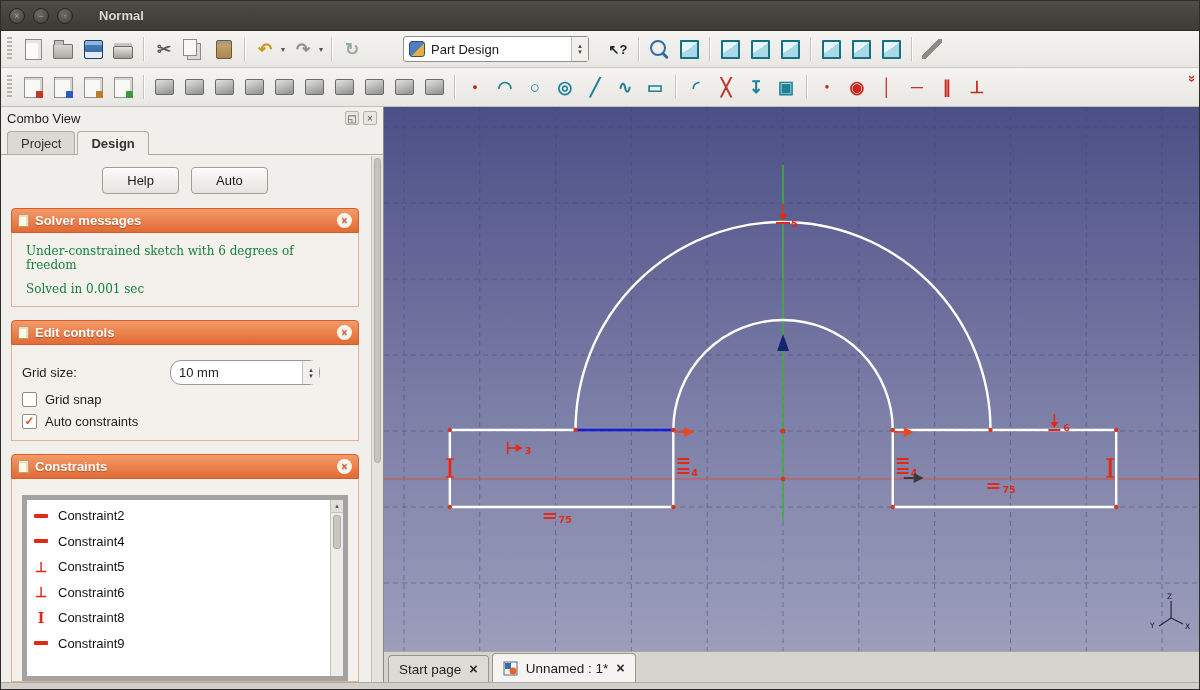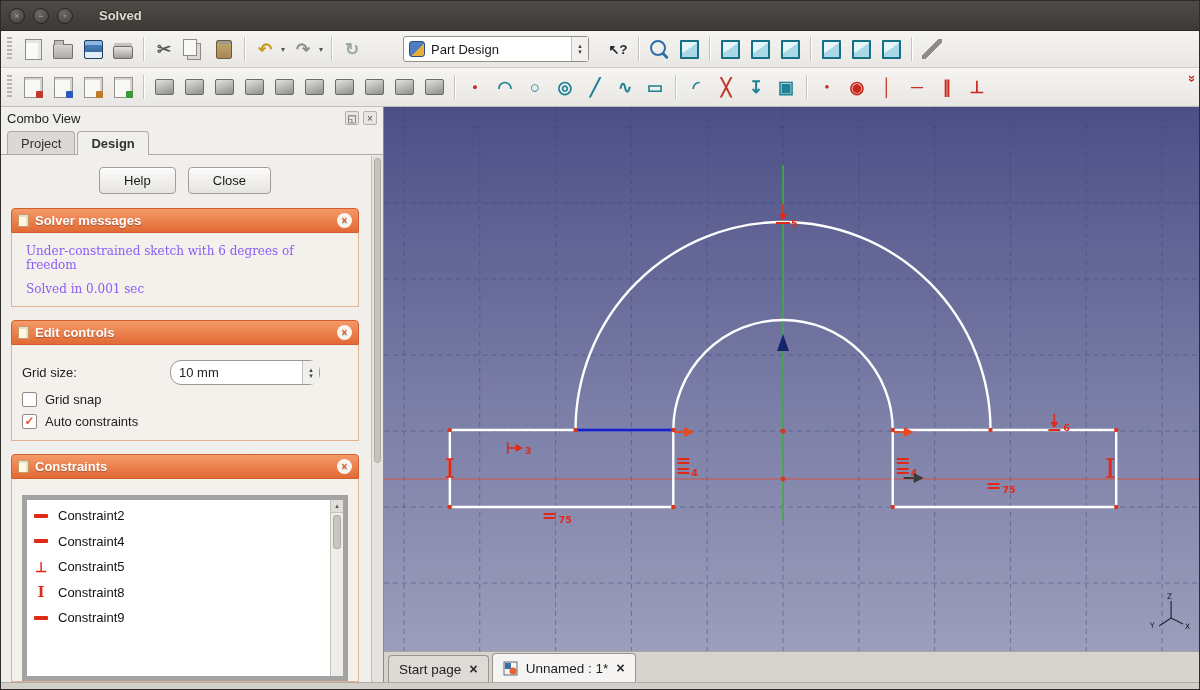--- a/index.html
+++ b/index.html
@@ -93,21 +93,21 @@
   .btn{padding:5px 24px;font-size:13px;color:#1A1A1A;background:linear-gradient(#FCFBFA,#E6E4E0);
        border:1px solid #A19D97;border-radius:4px;box-shadow:inset 0 1px 0 #FFF;}
   .sect{margin-bottom:13px;display:flex;flex-direction:column;}
   .sect-h{height:25px;flex:0 0 25px;display:flex;align-items:center;gap:6px;padding:4px 6px;border-radius:4px 4px 0 0;
           background:linear-gradient(var(--header-orange-top),var(--header-orange-bottom));
           border:1px solid #D05F2C;color:#FFF;font-weight:bold;font-size:13px;text-shadow:0 1px 1px rgba(0,0,0,.3);}
   .sect-h .pg{width:11px;height:13px;background:#FFF8E4;border:1px solid #C89A6A;box-shadow:inset -2px 2px 0 #EADFC2;}
   .collapse{margin-left:auto;width:15px;height:15px;border-radius:50%;background:#F8F4EE;color:#D86030;
             font-size:10px;line-height:15px;text-align:center;font-weight:bold;}
   .sect-b{background:#F4F1EC;border:1px solid #E3B291;border-top:none;padding:8px 10px;}
-  .solver-line{font-family:"DejaVu Serif",serif;font-size:12px;color:#8b5cf6;margin:3px 0 10px 4px;}
+  .solver-line{font-family:"DejaVu Serif",serif;font-size:12px;color:#15803d;margin:3px 0 10px 4px;}
   .row{display:flex;align-items:center;margin:7px 0;}
   .row .lbl{width:148px;}
   .spin{width:150px;height:25px;background:#FFF;border:1px solid #9B9791;border-radius:11px;
         display:flex;align-items:center;padding-left:8px;font-size:13px;}
   .spin .arrows{margin-left:auto;width:17px;align-self:stretch;border-left:1px solid #C5C1BB;
         display:flex;flex-direction:column;align-items:center;justify-content:center;
         font-size:7px;line-height:6px;color:#444;background:#F2F0ED;}
   .cb{width:15px;height:15px;background:#FFF;border:1px solid #8E8A84;border-radius:2px;margin-right:8px;
       font-size:12px;line-height:13px;text-align:center;font-weight:bold;color:var(--check-orange);}
   .sect-constraints{flex:1;min-height:0;margin-bottom:0;}
@@ -146,21 +146,21 @@
 </style>
 </head>
 <body>
 
 <div class="window">
 
   <div class="titlebar">
     <span class="winbtn">×</span>
     <span class="winbtn">−</span>
     <span class="winbtn">▫</span>
-    <span class="title">Solved</span>
+    <span class="title">Normal</span>
   </div>
 
   <div class="toolbar" id="toolbar1">
     <span class="tb-handle"></span>
     <span id="tb1a" style="display:flex;align-items:center;">
         <span class="ic ic-page"></span>
         <span class="ic ic-folder"></span>
         <span class="ic ic-disk"></span>
         <span class="ic ic-printer"></span>
         <span class="tb-sep"></span>
@@ -254,21 +254,21 @@
         </span>
       </div>
       <div class="cv-tabs">
         <span class="cv-tab">Project</span>
         <span class="cv-tab active">Design</span>
       </div>
 
       <div class="cv-body">
         <div class="cv-btns">
           <span class="btn">Help</span>
-          <span class="btn">Close</span>
+          <span class="btn">Auto</span>
         </div>
 
         <div class="sect">
           <div class="sect-h">
             <span class="pg"></span>
             <span>Solver messages</span>
             <span class="collapse">×</span>
           </div>
           <div class="sect-b">
             <div class="solver-line">Under-constrained sketch with 6 degrees of freedom</div>
@@ -318,20 +318,24 @@
                 </div>
                 <div class="crow">
                   <span class="ci ci-horizontal"></span>
                   <span>Constraint4</span>
                 </div>
                 <div class="crow">
                   <span class="ci ci-vertical-distance"></span>
                   <span>Constraint5</span>
                 </div>
                 <div class="crow">
+                  <span class="ci ci-vertical-distance"></span>
+                  <span>Constraint6</span>
+                </div>
+                <div class="crow">
                   <span class="ci ci-vertical"></span>
                   <span>Constraint8</span>
                 </div>
                 <div class="crow">
                   <span class="ci ci-horizontal"></span>
                   <span>Constraint9</span>
                 </div>
                 <div class="list-scroll">
                 <div class="up">▴</div>
                 <div class="sb-handle"></div>

